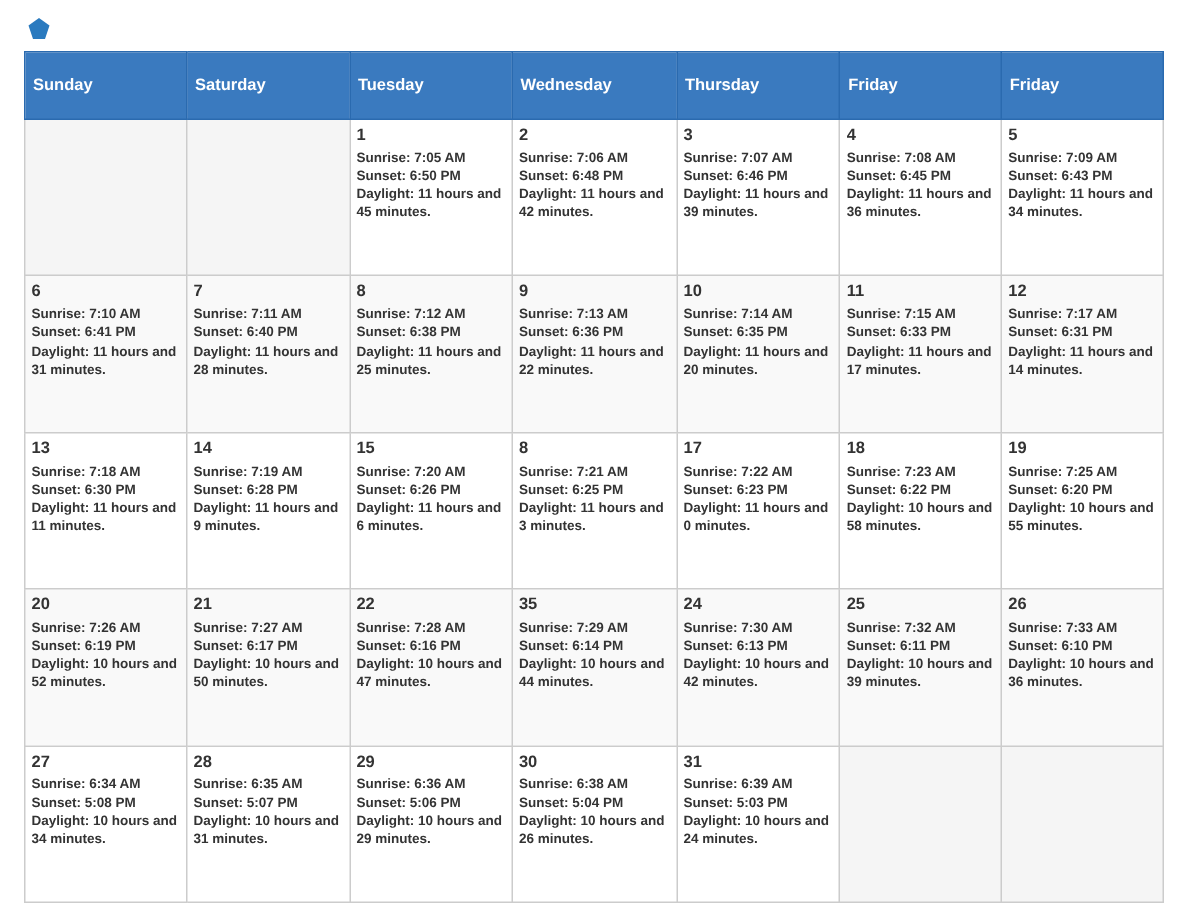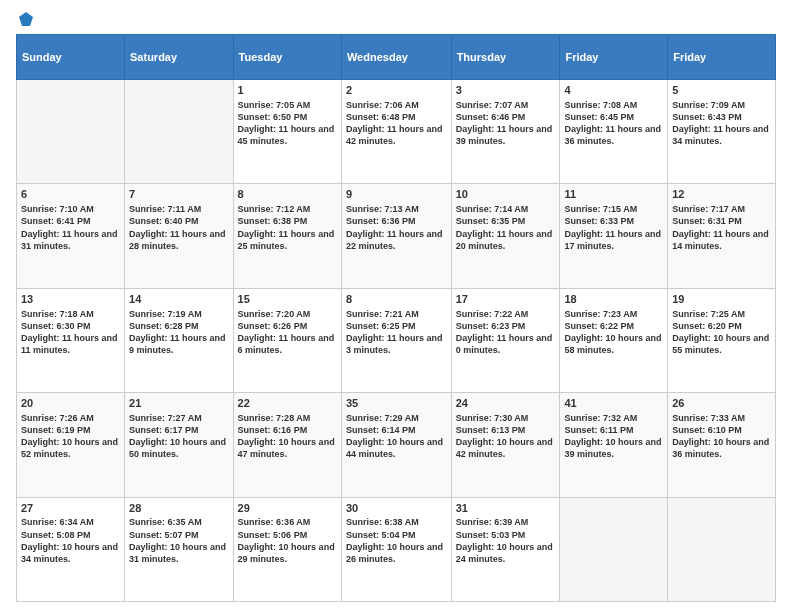--- a/index.html
+++ b/index.html
@@ -164,21 +164,21 @@
           <td><span class="day-num">17</span><span class="day-info">Sunrise: 7:22 AM<br>Sunset: 6:23 PM<br>Daylight: 11 hours and 0 minutes.</span></td>
           <td><span class="day-num">18</span><span class="day-info">Sunrise: 7:23 AM<br>Sunset: 6:22 PM<br>Daylight: 10 hours and 58 minutes.</span></td>
           <td><span class="day-num">19</span><span class="day-info">Sunrise: 7:25 AM<br>Sunset: 6:20 PM<br>Daylight: 10 hours and 55 minutes.</span></td>
         </tr>
         <tr>
           <td><span class="day-num">20</span><span class="day-info">Sunrise: 7:26 AM<br>Sunset: 6:19 PM<br>Daylight: 10 hours and 52 minutes.</span></td>
           <td><span class="day-num">21</span><span class="day-info">Sunrise: 7:27 AM<br>Sunset: 6:17 PM<br>Daylight: 10 hours and 50 minutes.</span></td>
           <td><span class="day-num">22</span><span class="day-info">Sunrise: 7:28 AM<br>Sunset: 6:16 PM<br>Daylight: 10 hours and 47 minutes.</span></td>
           <td><span class="day-num">35</span><span class="day-info">Sunrise: 7:29 AM<br>Sunset: 6:14 PM<br>Daylight: 10 hours and 44 minutes.</span></td>
           <td><span class="day-num">24</span><span class="day-info">Sunrise: 7:30 AM<br>Sunset: 6:13 PM<br>Daylight: 10 hours and 42 minutes.</span></td>
-          <td><span class="day-num">41</span><span class="day-info">Sunrise: 7:32 AM<br>Sunset: 6:11 PM<br>Daylight: 10 hours and 39 minutes.</span></td>
+          <td><span class="day-num">25</span><span class="day-info">Sunrise: 7:32 AM<br>Sunset: 6:11 PM<br>Daylight: 10 hours and 39 minutes.</span></td>
           <td><span class="day-num">26</span><span class="day-info">Sunrise: 7:33 AM<br>Sunset: 6:10 PM<br>Daylight: 10 hours and 36 minutes.</span></td>
         </tr>
         <tr>
           <td><span class="day-num">27</span><span class="day-info">Sunrise: 6:34 AM<br>Sunset: 5:08 PM<br>Daylight: 10 hours and 34 minutes.</span></td>
           <td><span class="day-num">28</span><span class="day-info">Sunrise: 6:35 AM<br>Sunset: 5:07 PM<br>Daylight: 10 hours and 31 minutes.</span></td>
           <td><span class="day-num">29</span><span class="day-info">Sunrise: 6:36 AM<br>Sunset: 5:06 PM<br>Daylight: 10 hours and 29 minutes.</span></td>
           <td><span class="day-num">30</span><span class="day-info">Sunrise: 6:38 AM<br>Sunset: 5:04 PM<br>Daylight: 10 hours and 26 minutes.</span></td>
           <td><span class="day-num">31</span><span class="day-info">Sunrise: 6:39 AM<br>Sunset: 5:03 PM<br>Daylight: 10 hours and 24 minutes.</span></td>
           <td class="empty"></td>
           <td class="empty"></td>

